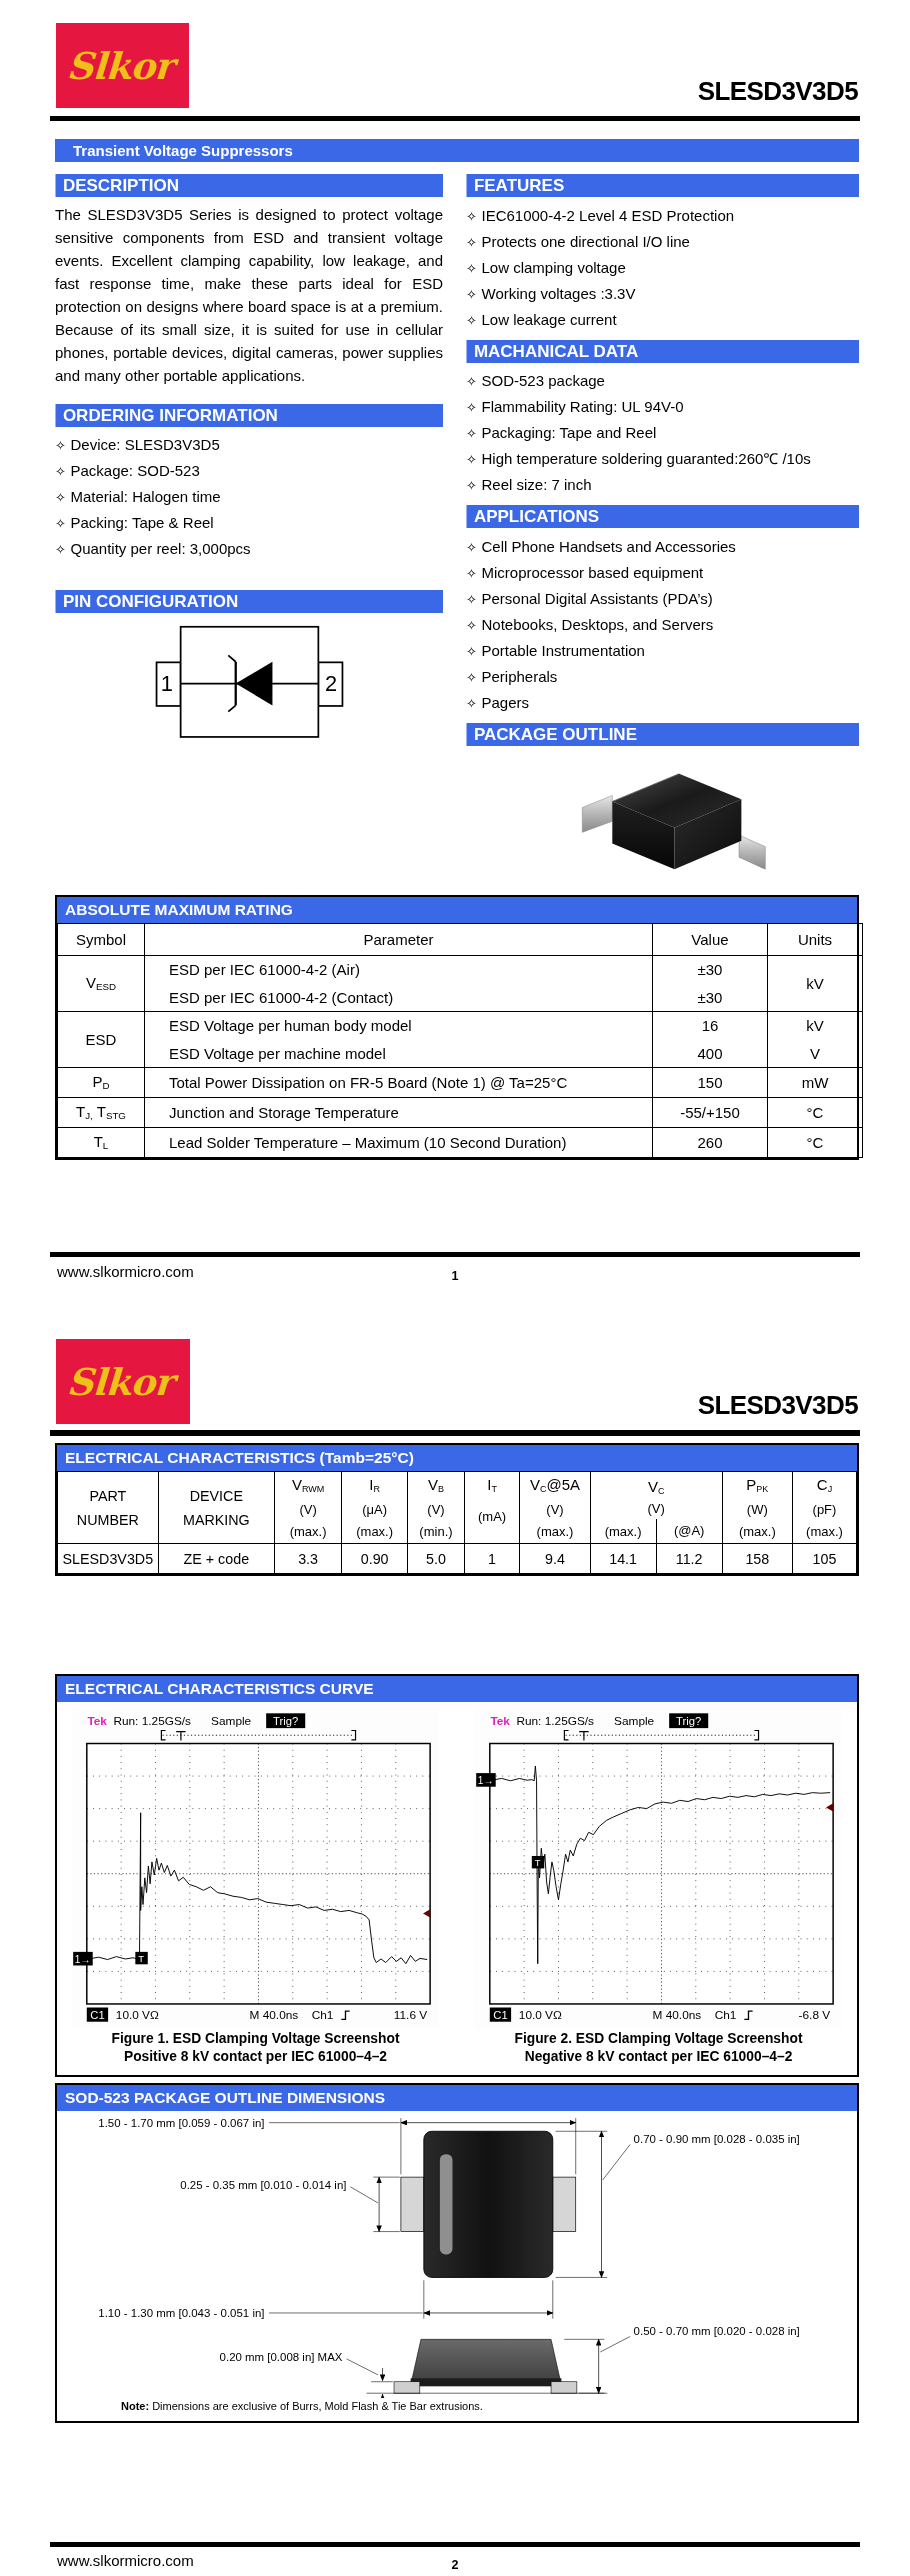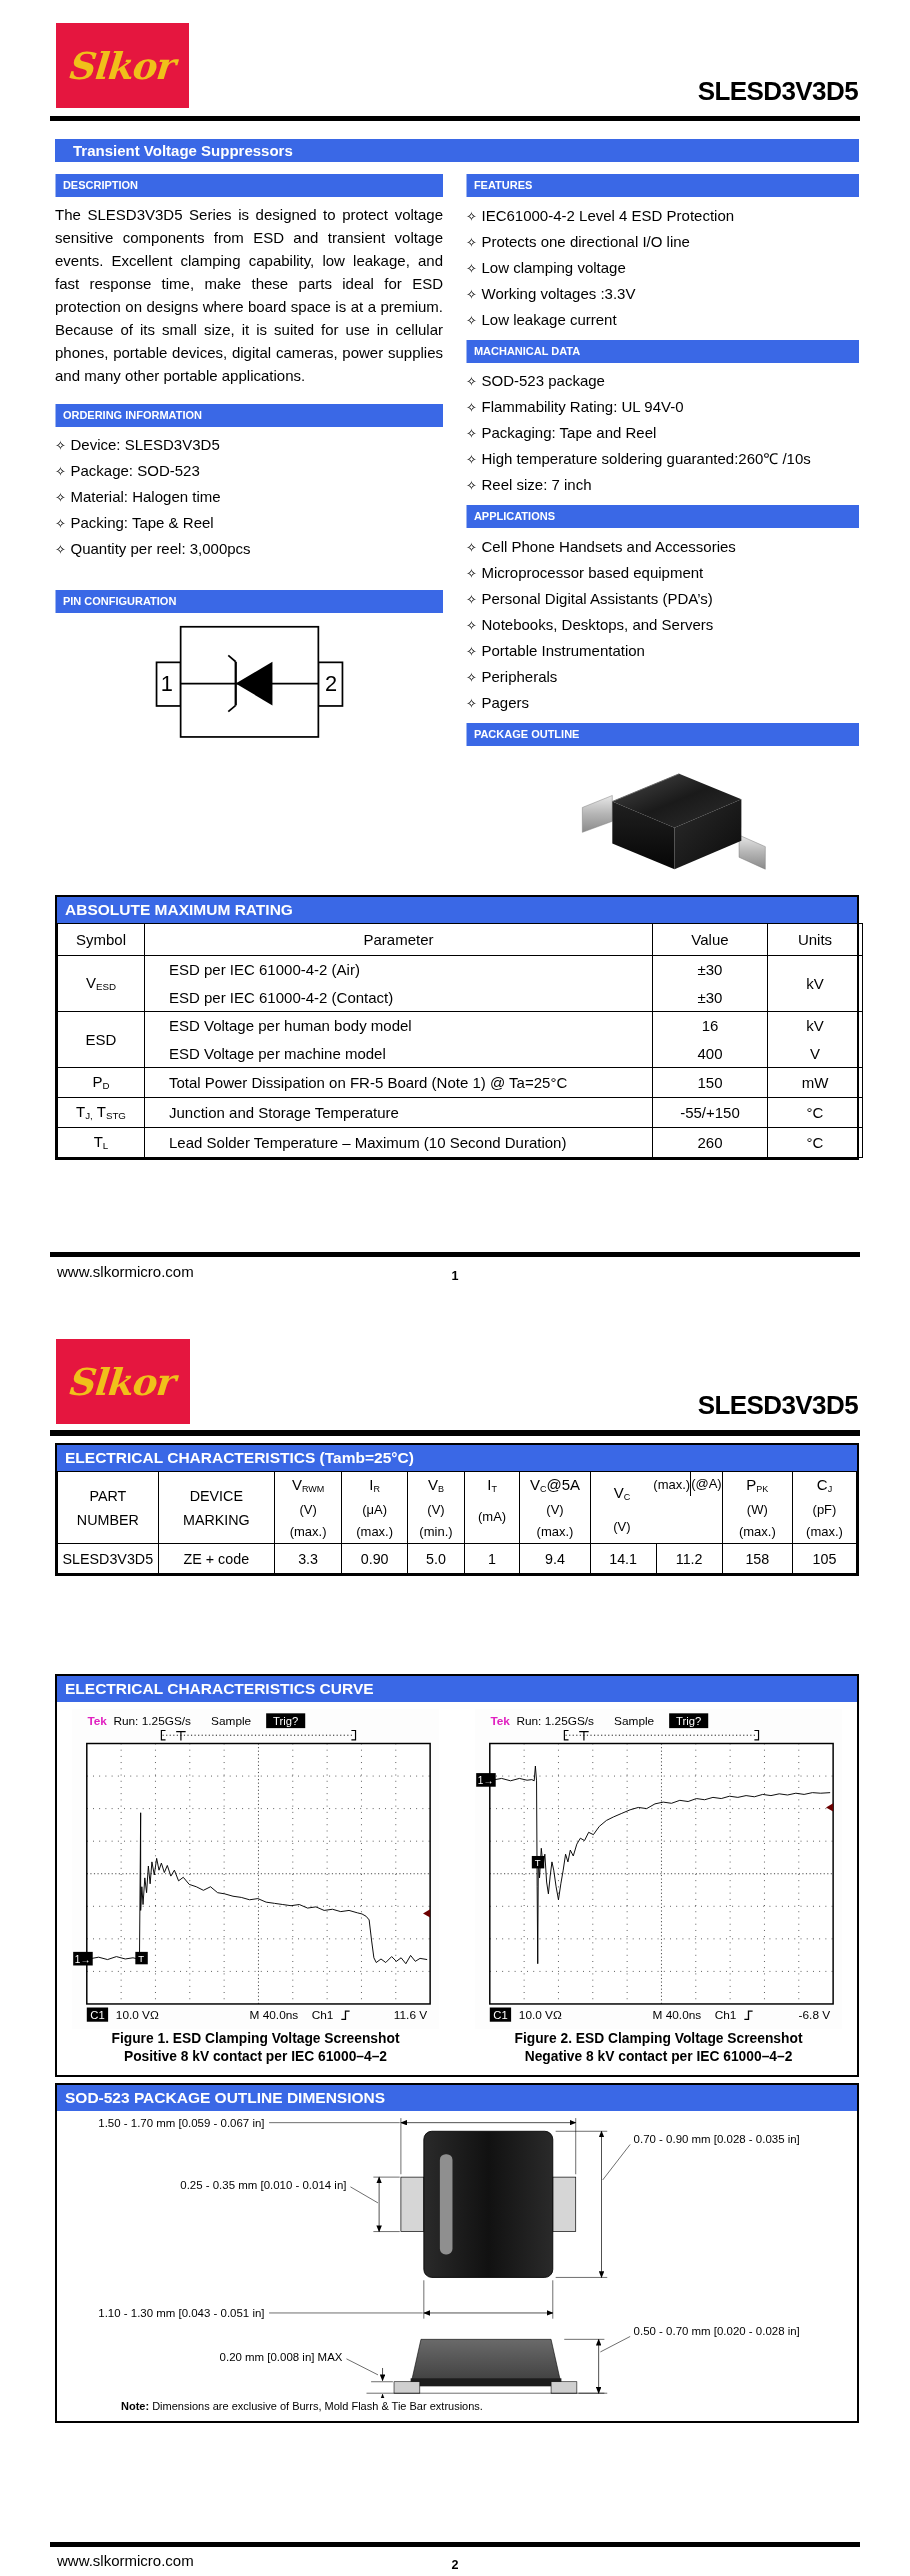--- a/index.html
+++ b/index.html
@@ -5,21 +5,21 @@
   html,body{margin:0;padding:0;background:#fff}
   body{width:910px;height:2576px;position:relative;font-family:"Liberation Sans",sans-serif;color:#000}
   .page{position:absolute;left:0;width:910px;height:1288px;overflow:hidden;background:#fff}
   
   .logo{position:absolute;left:56px;background:#E5163F;display:flex;align-items:center;justify-content:center}
   .logo .lt{font-family:"DejaVu Serif",serif;font-style:italic;font-weight:bold;color:#F0C01A;font-size:37px;letter-spacing:-1.1px;transform:skewX(-6deg)}
   .ptitle{position:absolute;right:52px;font-size:26px;font-weight:bold;letter-spacing:-0.6px}
   .hrule{position:absolute;left:50px;width:810px;background:#000}
   
   .banner{position:absolute;left:55px;top:139px;width:804px;height:23px;background:#3A68E6;color:#fff;font-weight:bold;font-size:15px;line-height:23px;padding-left:18px;box-sizing:border-box}
-  .secbar{background:#3A68E6;color:#fff;font-weight:bold;font-size:11px;height:23px;line-height:23px;padding-left:6.9px;box-sizing:border-box;border-left:1.7px solid #9db4f0}
+  .secbar{background:#3A68E6;color:#fff;font-weight:bold;font-size:17px;height:23px;line-height:23px;padding-left:6.9px;box-sizing:border-box;border-left:1.7px solid #9db4f0}
   
   .colL{position:absolute;left:55px;top:174px;width:388px}
   .colR{position:absolute;left:466px;top:174px;width:393px}
   .desc{font-size:15px;line-height:23px;text-align:justify;margin:5.7px 0 0 0}
   .list{margin-top:5.7px}
   .li{display:flex;align-items:baseline;font-size:15px;line-height:25px}
   .li .bu{margin-right:4.6px;font-size:13px}
   .mt30{margin-top:17px}.mt48{margin-top:27.5px}.mt12{margin-top:6.9px}
   svg text{font-family:"Liberation Sans",sans-serif}
   .pinsvg{display:block;margin:9.2px auto 0 auto}
@@ -44,21 +44,21 @@
   .ec{position:absolute;left:55px;top:155px;width:804px}
   .ec-box{border:2.3px solid #000}
   table.ec-t{width:100%;border-collapse:collapse;table-layout:fixed}
   .ec-t th,.ec-t td{border:1.7px solid #000;padding:0}
   .ec-t th{height:71px;font-weight:normal;vertical-align:middle}
   .hcol{display:flex;flex-direction:column;justify-content:space-between;align-items:center;height:63px;padding:4px 0}
   .hsym{font-size:15px}
   .hsym sub{font-size:60%}
   .hunit,.hqual{font-size:13px}
   .hpart{display:flex;flex-direction:column;justify-content:center;gap:8px;align-items:center;height:63px;font-size:14.3px}
-  .vccell{display:flex;flex-direction:row;height:71px}
+  .vccell{display:flex;flex-direction:column;height:71px}
   .vctop{flex:1;display:flex;flex-direction:column;justify-content:space-around;align-items:center;padding-top:3.4px}
   .vcbot{height:24px;display:flex;align-items:center}
   .vcbot .h{flex:1;text-align:center;font-size:13px}
   .vcbot .h + .h{border-left:1.7px solid #000;height:24px;line-height:24px}
   .ec-t td{height:29px;text-align:center;font-size:14.3px}
   
   .bigbox{position:absolute;left:55px;width:804px;border:2.3px solid #000;box-sizing:border-box;background:#fff}
   .bigbox .tband{margin:0}
   .figs{display:flex;justify-content:space-between;padding:6.9px 15px 9.2px 15px}
   .fig{width:367px}

